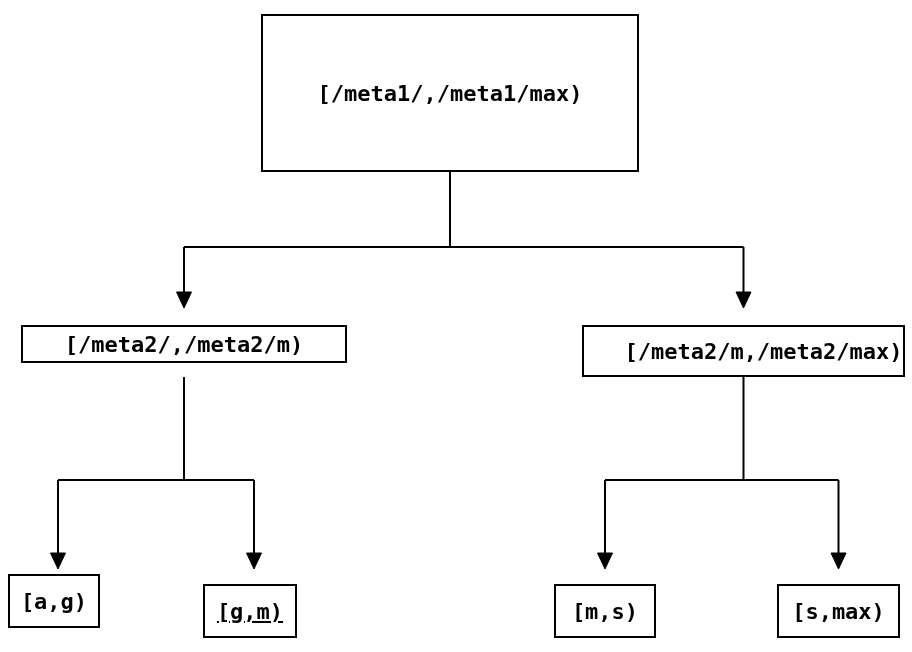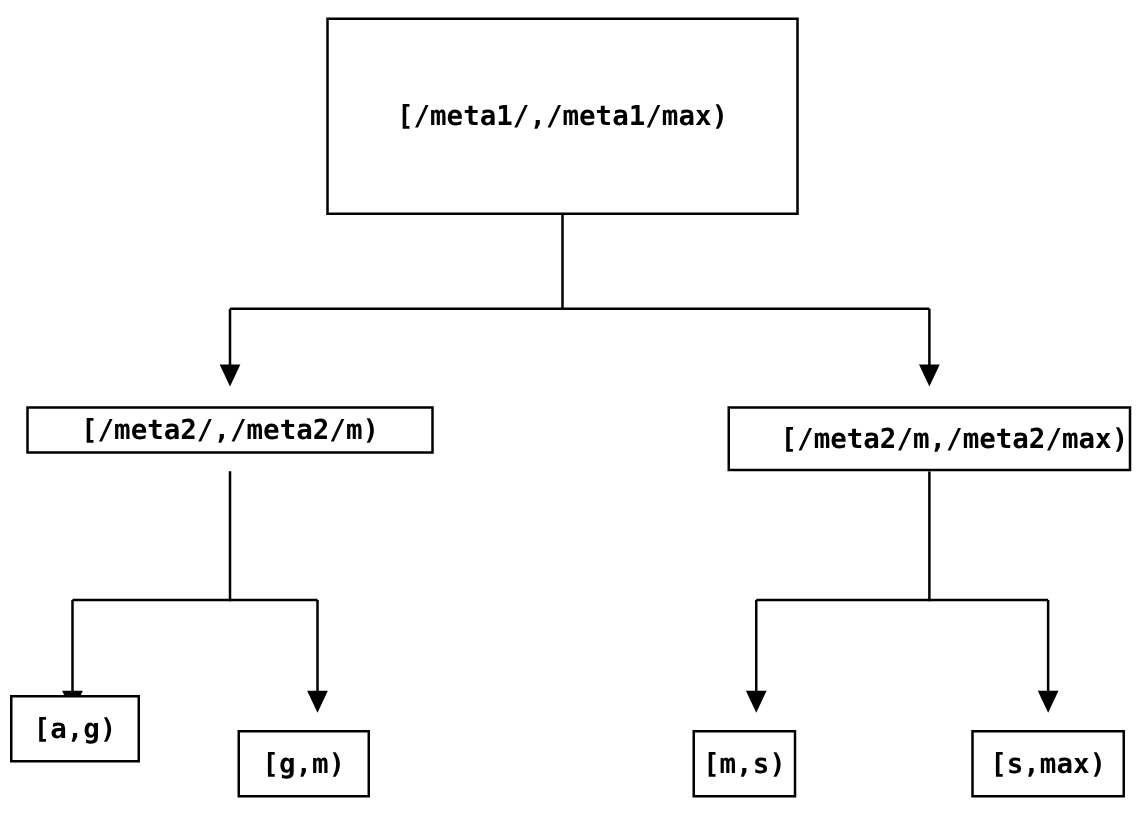--- a/index.html
+++ b/index.html
@@ -40,23 +40,23 @@
       align-items: center;
       justify-content: center;
       font-size: 22px;
       font-weight: bold;
       letter-spacing: 0;
       white-space: nowrap;
     }
     .node-root   { left: 261px; top: 14px;  width: 378px; height: 158px; }
     .node-l2a    { left: 21px;  top: 325px; width: 326px; height: 38px; }
     .node-l2b    { left: 582px; top: 325px; width: 323px; height: 52px; padding-left: 40px; }
-    .node-leaf0  { left: 8px;   top: 556px; width: 104px; height: 54px; }
-    .node-leaf1  { left: 190px; top: 584px; width: 106px; height: 54px; }
-    .node-leaf2  { left: 554px; top: 584px; width: 83px; height: 54px; }
+    .node-leaf0  { left: 8px;   top: 574px; width: 92px; height: 54px; }
+    .node-leaf1  { left: 203px; top: 584px; width: 94px; height: 54px; text-decoration: underline; }
+    .node-leaf2  { left: 554px; top: 584px; width: 102px; height: 54px; }
     .node-leaf3  { left: 777px; top: 584px; width: 123px; height: 54px; align-items: center; }
   </style>
 </head>
 <body>
 
 <div class="canvas">
 
   <svg class="edges" width="912" height="652" viewBox="0 0 912 652" xmlns="http://www.w3.org/2000/svg">
 
     <line class="edge-line" x1="450" y1="172" x2="450" y2="248"></line>

